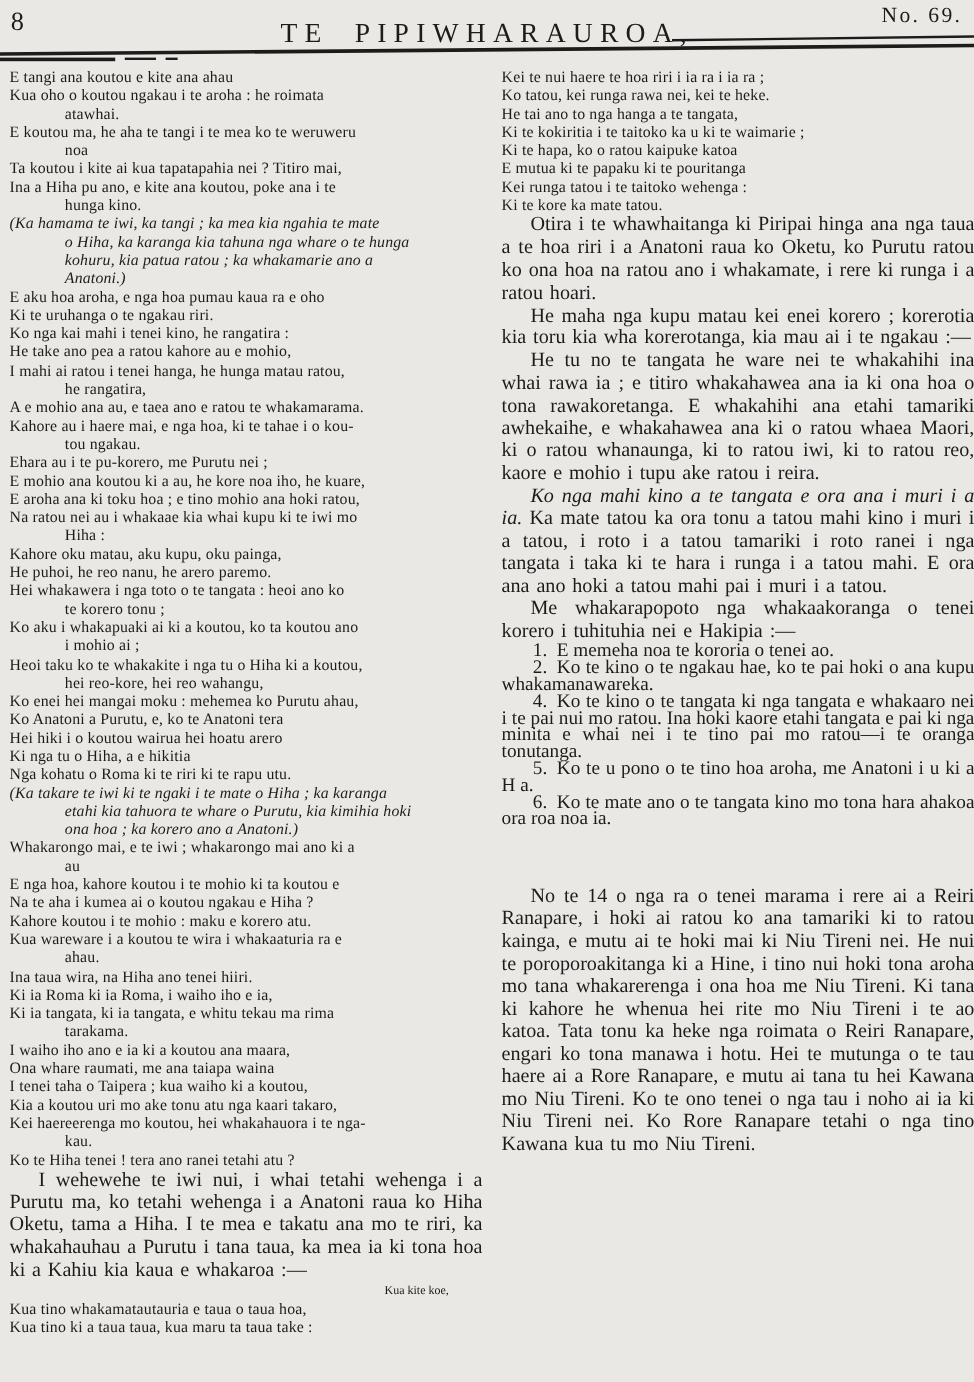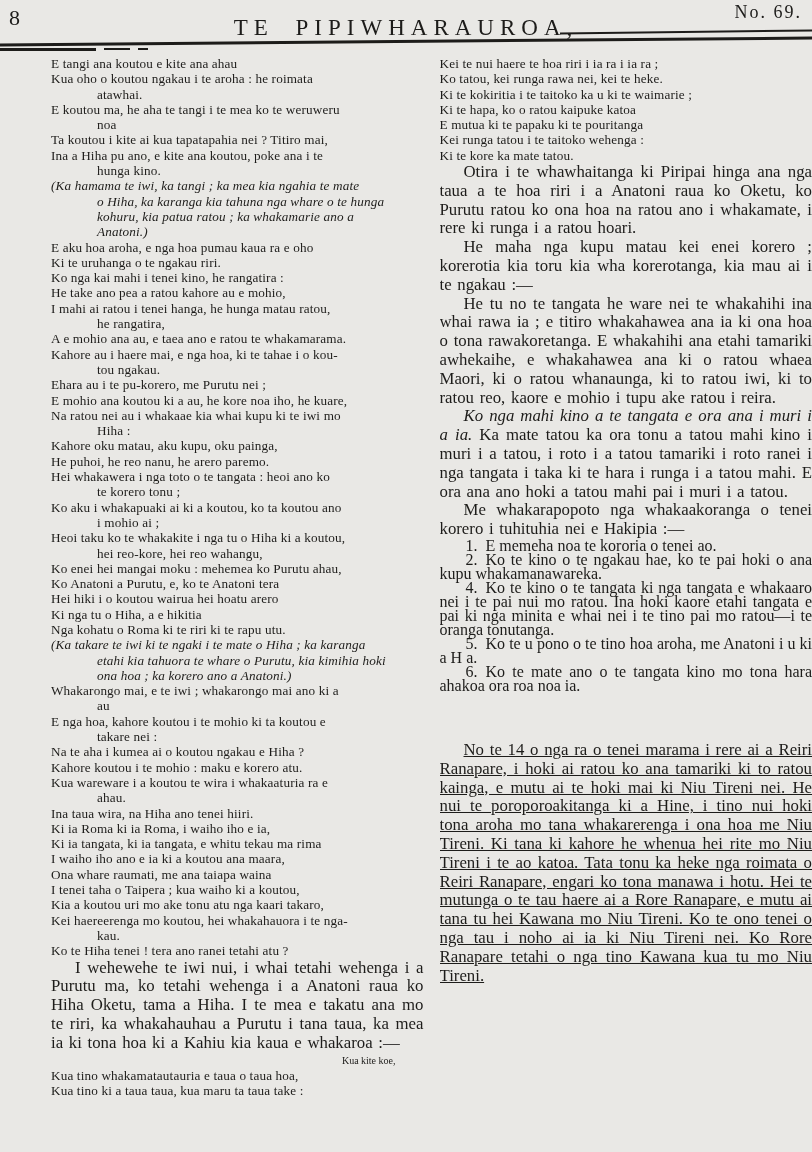--- a/index.html
+++ b/index.html
@@ -25,32 +25,32 @@
     letter-spacing:6px;word-spacing:10px;
   }
   .issue{position:absolute;right:10px;top:2px;font-size:18px;letter-spacing:2px;}
   .rule-issue{position:absolute;right:0;top:31px;width:252px;height:2px;background:var(--ink);transform:rotate(-0.7deg);}
   .rule-main{position:absolute;left:-2px;top:40px;width:816px;height:3px;background:var(--ink);transform:rotate(-0.5deg);}
   .rule-frag{position:absolute;background:var(--ink);}
   .frag-a{left:0;top:48px;width:96px;height:3px;}
   .frag-b{left:104px;top:48px;width:26px;height:2px;}
   .frag-c{left:138px;top:48px;width:10px;height:2px;}
   
-  .columns{display:flex;gap:16px;padding:2px 0 0 8px;height:1094px;overflow:hidden;margin-left:43px;}
+  .columns{display:flex;gap:16px;padding:2px 0 0 8px;height:1094px;overflow:hidden;}
   .col{flex:1 1 0;min-width:0;overflow:hidden;}
   
   .vline{font-size:13.2px;line-height:15.3px;letter-spacing:0.15px;}
   .vline.cont{padding-left:46px;}
   .vline.it{font-style:italic;}
   
   .prose{
     font-size:16.8px;line-height:18.8px;margin:0;
     text-align:justify;text-indent:24px;word-spacing:1.5px;
   }
-  .final{margin-top:48px;text-decoration:underline;}
+  .final{margin-top:48px;}
   
   .attribution{font-size:10px;line-height:15px;text-align:right;padding-right:28px;}
   
   .list-item{
     font-size:16px;line-height:14px;margin:0;
     text-align:justify;text-indent:26px;
   }
 </style>
 </head>
 <body>
@@ -88,20 +88,21 @@
           <div class="vline">Ki te uruhanga o te ngakau riri.</div>
           <div class="vline">Ko nga kai mahi i tenei kino, he rangatira :</div>
           <div class="vline">He take ano pea a ratou kahore au e mohio,</div>
           <div class="vline">I mahi ai ratou i tenei hanga, he hunga matau ratou,</div>
           <div class="vline cont">he rangatira,</div>
           <div class="vline">A e mohio ana au, e taea ano e ratou te whakamarama.</div>
           <div class="vline">Kahore au i haere mai, e nga hoa, ki te tahae i o kou-</div>
           <div class="vline cont">tou ngakau.</div>
           <div class="vline">Ehara au i te pu-korero, me Purutu nei ;</div>
           <div class="vline">E mohio ana koutou ki a au, he kore noa iho, he kuare,</div>
+          <div class="vline">E aroha ana ki toku hoa ;  e tino mohio ana hoki ratou,</div>
           <div class="vline">Na ratou nei au i whakaae kia whai kupu ki te iwi mo</div>
           <div class="vline cont">Hiha :</div>
           <div class="vline">Kahore oku matau, aku kupu, oku painga,</div>
           <div class="vline">He puhoi, he reo nanu, he arero paremo.</div>
           <div class="vline">Hei whakawera i nga toto o te tangata :  heoi ano ko</div>
           <div class="vline cont">te korero tonu ;</div>
           <div class="vline">Ko aku i whakapuaki ai ki a koutou, ko ta koutou ano</div>
           <div class="vline cont">i mohio ai ;</div>
           <div class="vline">Heoi taku ko te whakakite i nga tu o Hiha ki a koutou,</div>
           <div class="vline cont">hei reo-kore, hei reo wahangu,</div>
@@ -109,48 +110,49 @@
           <div class="vline">Ko Anatoni a Purutu, e, ko te Anatoni tera</div>
           <div class="vline">Hei hiki i o koutou wairua hei hoatu arero</div>
           <div class="vline">Ki nga tu o Hiha, a e hikitia</div>
           <div class="vline">Nga kohatu o Roma ki te riri ki te rapu utu.</div>
           <div class="vline it">(Ka takare te iwi ki te ngaki i te mate o Hiha ;  ka karanga</div>
           <div class="vline cont it">etahi kia tahuora te whare o Purutu, kia kimihia  hoki</div>
           <div class="vline cont it">ona hoa ;  ka korero ano a Anatoni.)</div>
           <div class="vline">Whakarongo mai, e te iwi ;  whakarongo mai ano  ki a</div>
           <div class="vline cont">au</div>
           <div class="vline">E nga hoa, kahore koutou i te mohio ki ta koutou e</div>
-          <div class="vline cont">takare nei :</div>
           <div class="vline">Na te aha i kumea ai o koutou ngakau e Hiha ?</div>
           <div class="vline">Kahore koutou i te mohio :  maku e korero atu.</div>
           <div class="vline">Kua wareware i a koutou te wira i whakaaturia ra e</div>
           <div class="vline cont">ahau.</div>
           <div class="vline">Ina taua wira, na Hiha ano tenei hiiri.</div>
           <div class="vline">Ki ia Roma ki ia Roma, i waiho iho e ia,</div>
           <div class="vline">Ki ia tangata, ki ia tangata, e whitu tekau ma rima</div>
+          <div class="vline cont">tarakama.</div>
           <div class="vline">I waiho iho ano e ia ki a koutou ana maara,</div>
           <div class="vline">Ona whare raumati, me ana taiapa waina</div>
           <div class="vline">I tenei taha o Taipera ;  kua waiho ki a koutou,</div>
           <div class="vline">Kia a koutou uri mo ake tonu atu  nga kaari takaro,</div>
           <div class="vline">Kei haereerenga mo koutou, hei whakahauora i te nga-</div>
           <div class="vline cont">kau.</div>
           <div class="vline">Ko te Hiha tenei !  tera ano ranei tetahi atu ?</div>
         </div>
       <p class="prose">I wehewehe te iwi nui, i whai tetahi wehenga i a Purutu ma, ko tetahi wehenga i a Anatoni raua ko Hiha Oketu, tama a Hiha.  I te mea e takatu ana mo te riri, ka whakahauhau a Purutu i tana taua, ka mea ia ki tona hoa ki a Kahiu kia kaua e whakaroa :—</p>
       <div class="attribution">Kua kite koe,</div>
       <div>
           <div class="vline">Kua tino whakamatautauria e taua o taua hoa,</div>
           <div class="vline">Kua tino ki a taua taua, kua maru ta taua take :</div>
         </div>
     </section>
 
     <section class="col">
       <div>
           <div class="vline">Kei te nui haere te hoa riri i ia ra i ia ra ;</div>
           <div class="vline">Ko tatou, kei runga rawa nei, kei te heke.</div>
+          <div class="vline">He tai ano to nga hanga a te tangata,</div>
           <div class="vline">Ki te kokiritia i te taitoko ka u ki te waimarie ;</div>
           <div class="vline">Ki te hapa, ko o ratou kaipuke katoa</div>
           <div class="vline">E mutua ki te papaku ki te pouritanga</div>
           <div class="vline">Kei runga tatou i te taitoko wehenga :</div>
           <div class="vline">Ki te kore ka mate tatou.</div>
         </div>
       <div>
           <p class="prose">Otira i te whawhaitanga ki Piripai hinga ana nga taua a te hoa riri i a Anatoni raua ko Oketu, ko Purutu ratou ko ona hoa na ratou ano i whakamate, i rere ki runga i a ratou hoari.</p>
           <p class="prose">He maha nga kupu matau kei enei korero ; korerotia kia toru kia wha korerotanga, kia mau ai i te ngakau :—</p>
           <p class="prose">He tu no te tangata he ware nei te whakahihi ina whai rawa ia ;  e titiro whakahawea ana ia ki ona hoa o tona rawakoretanga.   E whakahihi ana etahi tamariki awhekaihe, e whakahawea ana ki o ratou whaea Maori, ki o ratou whanaunga, ki to ratou iwi, ki to ratou reo, kaore e mohio i tupu ake ratou i reira.</p>

